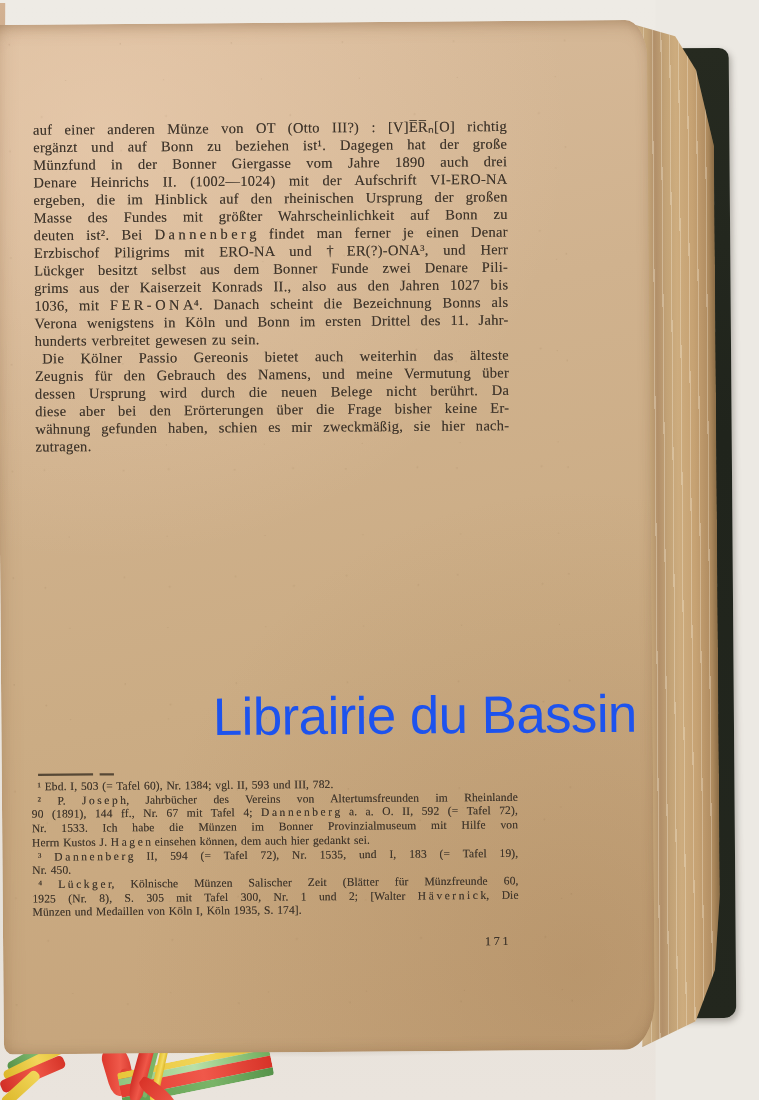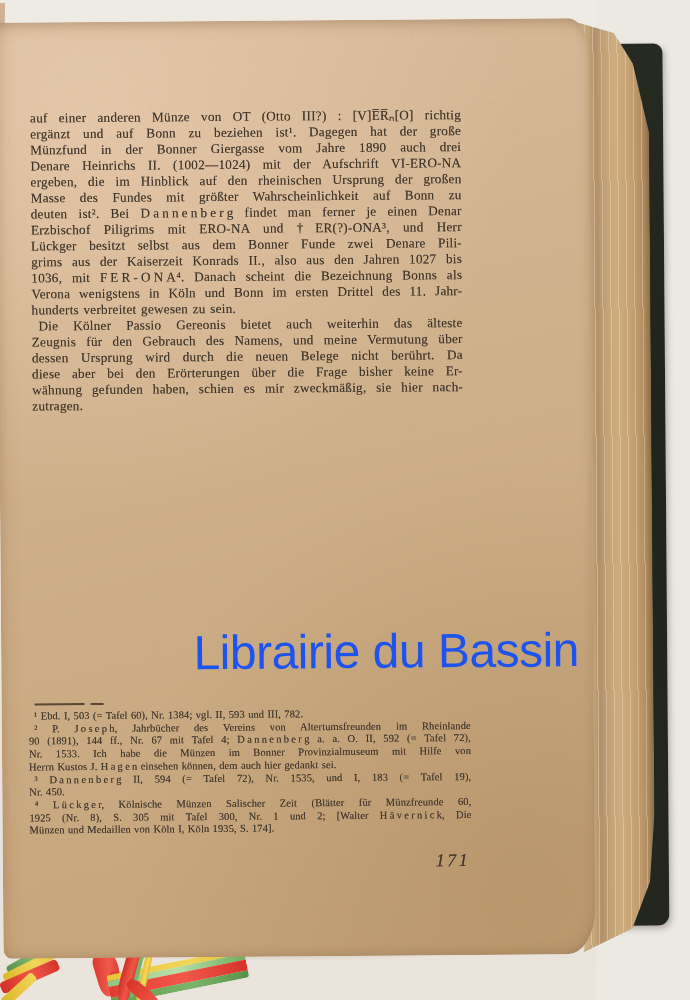--- a/index.html
+++ b/index.html
@@ -92,22 +92,22 @@
 
   .fn-rule{position:absolute;left:33px;top:681px;height:2px;}
   .fn-rule span{display:inline-block;vertical-align:top;border-top:2px solid rgba(66,54,40,.85);margin-right:6px;}
   .fn-rule .seg1{width:50px;}
   .fn-rule .seg2{width:13px;}
 
   .footnotes{position:absolute;left:27px;top:688px;width:442px;color:#3e342a;}
   .footnotes .tline{font-size:10.5px;line-height:12.7px;letter-spacing:.1px;word-spacing:.6px;}
 
   .page-number{position:absolute;left:418px;top:831px;width:64px;text-align:center;
-    font-size:18px;letter-spacing:2.5px;color:#3e342a;
-    text-shadow:0 0 .4px rgba(62,52,42,.55);font-style:italic;}
+    font-size:11px;letter-spacing:2.5px;color:#3e342a;
+    text-shadow:0 0 .4px rgba(62,52,42,.55);}
 </style>
 </head>
 <body>
 
 <div class="scene">
   <div class="book">
 
     <div class="book-shadow"></div>
 
     <div class="ribbon rb-fan-green"></div>

